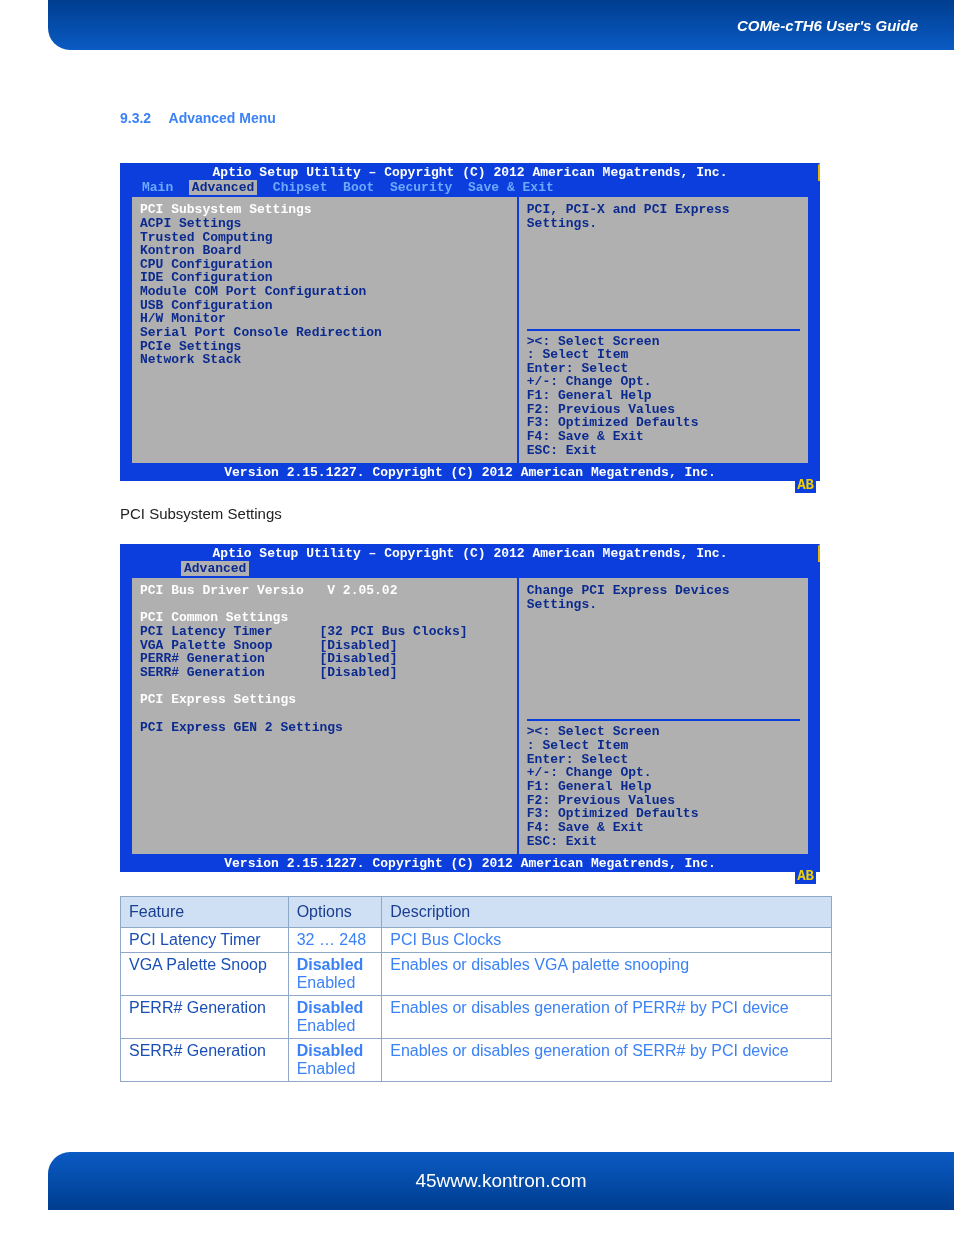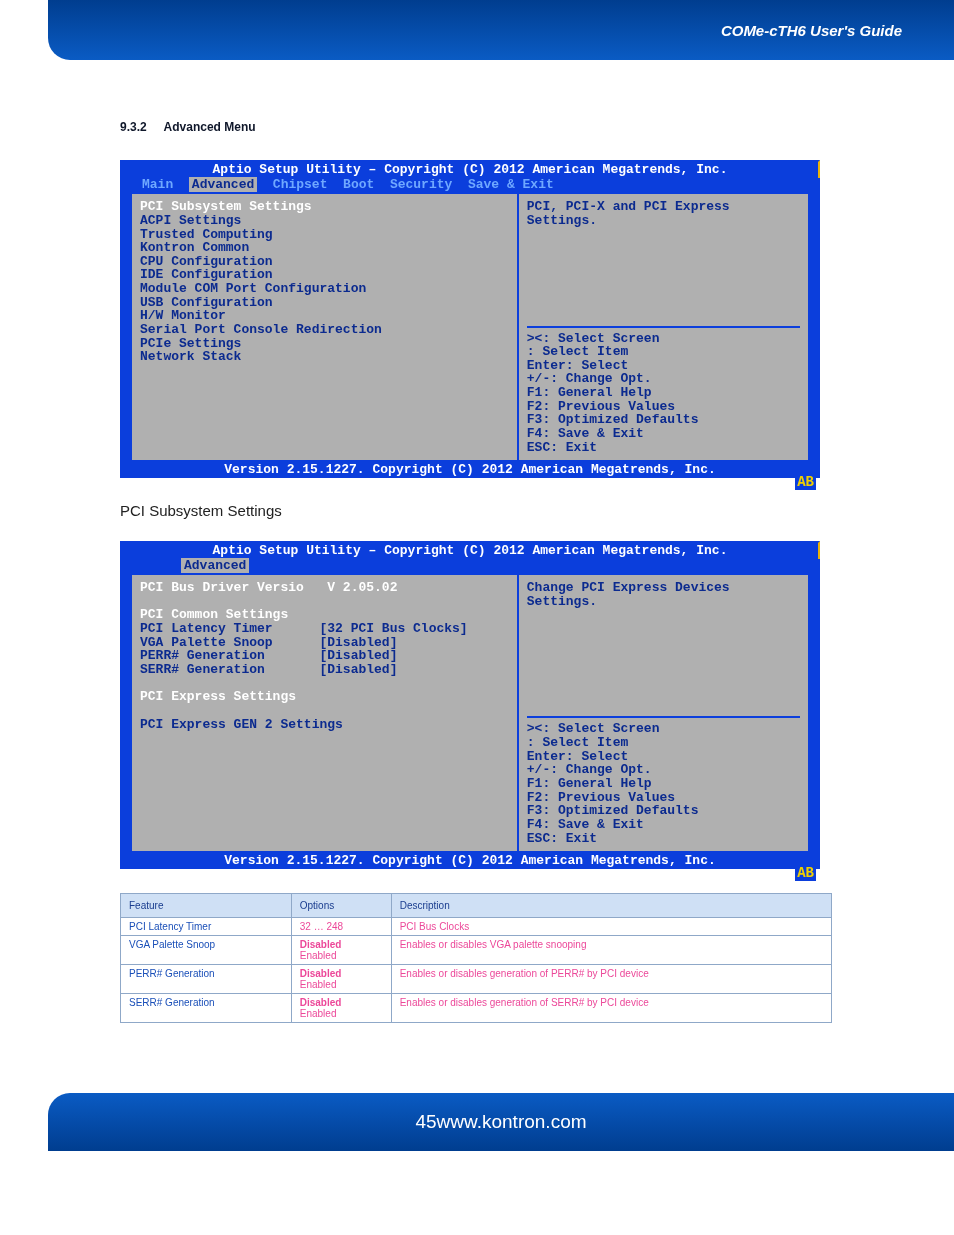--- a/index.html
+++ b/index.html
@@ -4,41 +4,41 @@
 <style>
   body {
     margin: 0;
     padding: 0;
     background: #fff;
     font-family: Arial, Helvetica, sans-serif;
     width: 954px;
   }
   .page-header {
     background: linear-gradient(to bottom, #003d8f, #0a5bc4);
-    height: 60px;
+    height: 50px;
     border-bottom-left-radius: 22px;
     margin-left: 48px;
     position: relative;
     color: #fff;
     display: flex;
     align-items: center;
     justify-content: flex-end;
-    padding-right: 52px;
+    padding-right: 36px;
     font-size: 15px;
     font-weight: bold;
     font-style: italic;
   }
   .content {
     padding: 60px 60px 30px 120px;
   }
   .section-title {
-    color: #0f172a;
-    font-size: 12px;
+    color: #3b82f6;
+    font-size: 14px;
     font-weight: bold;
-    margin-bottom: 26px;
+    margin-bottom: 37px;
   }
   .section-title .num { margin-right: 14px; }
   .bios-shot {
     width: 700px;
     border: none;
     margin-bottom: 24px;
     font-family: "Courier New", monospace;
     font-weight: bold;
     font-size: 13px;
     line-height: 1.05;
@@ -118,35 +118,35 @@
     padding: 0 2px;
   }
   .subhead {
     font-size: 15px;
     color: #222;
     margin: 10px 0 22px 0;
   }
   table.opts {
     width: 712px;
     border-collapse: collapse;
-    font-size: 10px;
+    font-size: 16px;
   }
   table.opts th {
     background: #cfe0f5;
     color: #1a3d8f;
     text-align: left;
     font-weight: normal;
     padding: 6px 8px;
     border: 1px solid #8fa8c8;
   }
   table.opts td {
     border: 1px solid #8fa8c8;
     padding: 3px 8px;
     vertical-align: top;
-    color: #ec4899;
+    color: #3b82f6;
   }
   table.opts td.fcol { color: #1a4fb8; }
   .page-footer {
     margin-top: 40px;
     margin-left: 48px;
     height: 58px;
     background: linear-gradient(to bottom, #0a5bc4, #003d8f);
     border-top-left-radius: 22px;
     display: flex;
     align-items: center;
@@ -178,21 +178,21 @@
       <span>Chipset</span>&nbsp;
       <span>Boot</span>&nbsp;
       <span>Security</span>&nbsp;
       <span>Save &amp; Exit</span>
     </div>
     <div class="bios-body">
       <div class="bios-left">
         <div class="hl">PCI Subsystem Settings</div>
         <div>ACPI Settings</div>
         <div>Trusted Computing</div>
-        <div>Kontron Common</div>
+        <div>Kontron Board</div>
         <div>CPU Configuration</div>
         <div>IDE Configuration</div>
         <div>Module COM Port Configuration</div>
         <div>USB Configuration</div>
         <div>H/W Monitor</div>
         <div>Serial Port Console Redirection</div>
         <div>PCIe Settings</div>
         <div>Network Stack</div>
       </div>
       <div class="bios-right">

